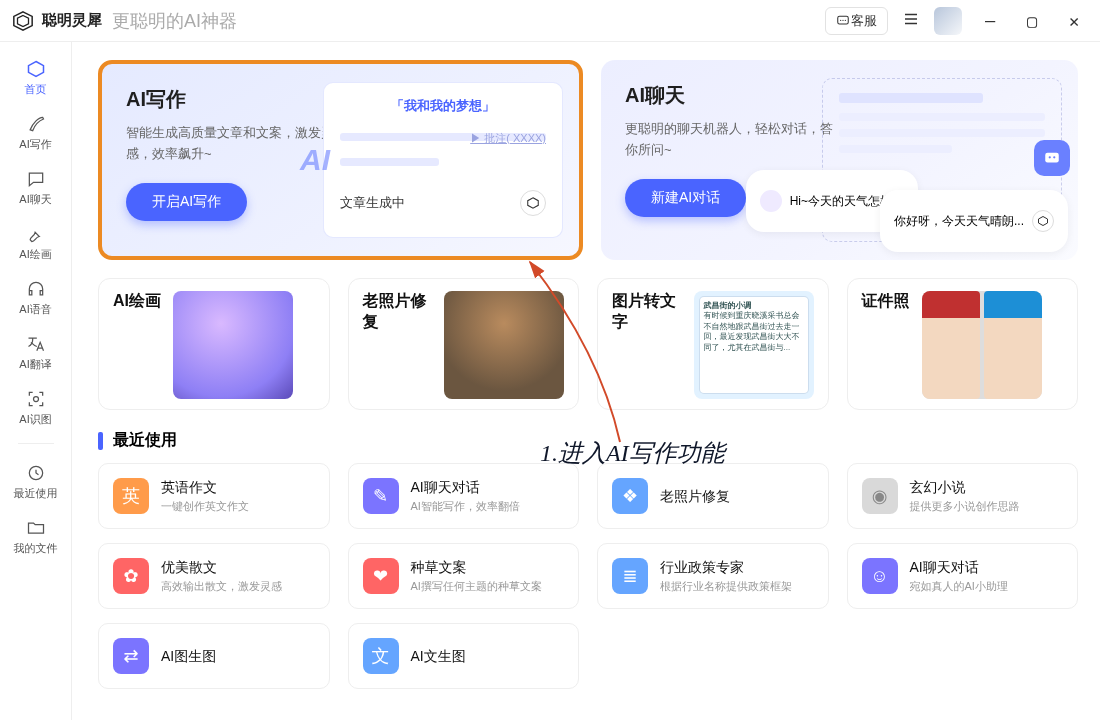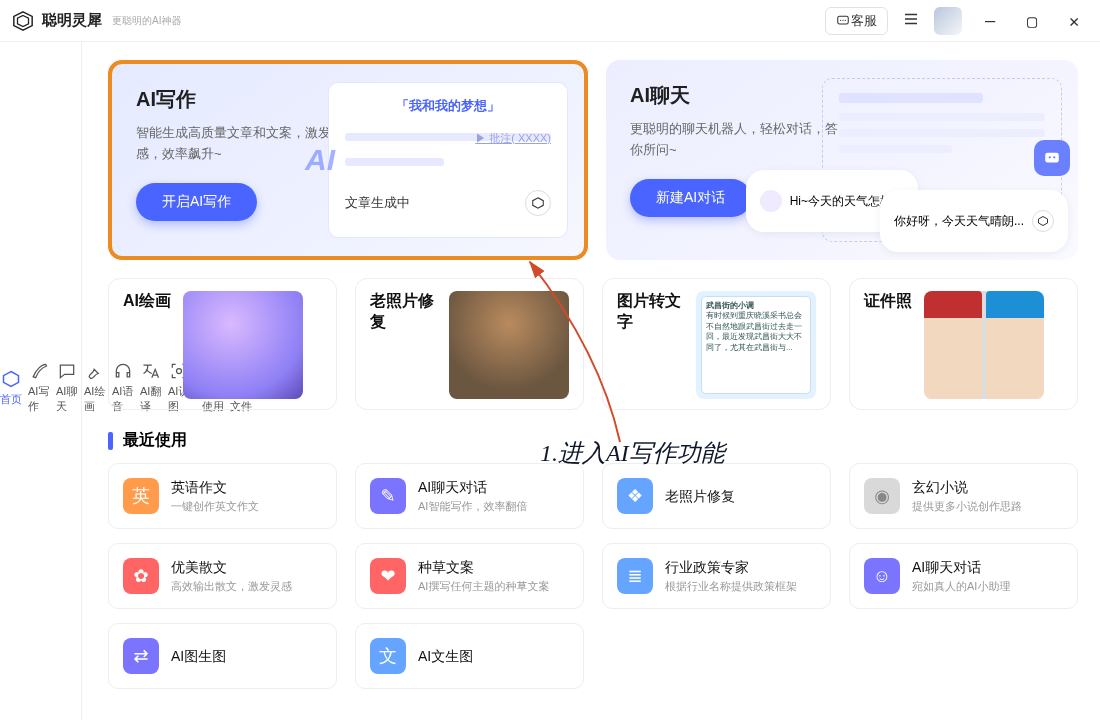--- a/index.html
+++ b/index.html
@@ -2,30 +2,30 @@
 <html><head>
 <meta charset="utf-8">
 <style>
   * { margin: 0; padding: 0; box-sizing: border-box; font-family: "PingFang SC", "Microsoft YaHei", sans-serif; }
   body { width: 1100px; height: 720px; background: #fff; overflow: hidden; }
 
   
   .titlebar { height: 42px; display: flex; align-items: center; padding: 0 12px; border-bottom: 1px solid #eee; }
   .titlebar .logo { width: 22px; height: 22px; display:inline-flex; align-items:center; justify-content:center; }
   .titlebar .app-name { font-size: 15px; font-weight: 600; margin-left: 8px; color:#222; }
-  .titlebar .tagline  { font-size: 10px; color: #aaa; margin-left: 10px; }
+  .titlebar .tagline  { font-size: 18px; color: #aaa; margin-left: 10px; }
   .titlebar .spacer { flex: 1; }
   .titlebar .kefu { display:flex; align-items:center; gap:1px; font-size:13px; color:#333; padding:4px 10px; border:1px solid #e2e2e2; border-radius:6px; cursor:pointer; }
   .titlebar .menu-btn { margin-left:10px; cursor:pointer; padding:4px; }
   .titlebar .avatar { width:28px; height:28px; border-radius:6px; background: linear-gradient(135deg,#b8c6db,#f5f7fa); margin-left:10px; cursor:pointer; }
   .titlebar .win-btn { width:28px; text-align:center; font-size:17px; margin-left:14px; cursor:pointer; color:#333; font-family:monospace; }
 
   
   .body { display:flex; height: calc(100% - 42px); position:relative; }
-  .sidebar { width:82px; border-right:1px solid #eee; display:flex; flex-direction:row; align-items:center; padding-top:10px; gap: 6px; }
+  .sidebar { width:72px; border-right:1px solid #eee; display:flex; flex-direction:column; align-items:center; padding-top:10px; gap: 6px; }
   .sidebar .item { width:58px; padding:6px 0 4px; display:flex; flex-direction:column; align-items:center; gap:2px; font-size:11px; color:#555; cursor:pointer; border-radius:8px; }
   .sidebar .item.active { color:#4a64ff; }
   .sidebar .item .ico { width:22px; height:22px; display:flex; align-items:center; justify-content:center; }
   .sidebar .divider { width:36px; border-top:1px solid #eee; margin:6px 0; }
 
   
   .main { flex:1; padding: 18px 22px 0 26px; overflow:auto; }
 
   
   .hero-row { display:flex; gap:18px; }

